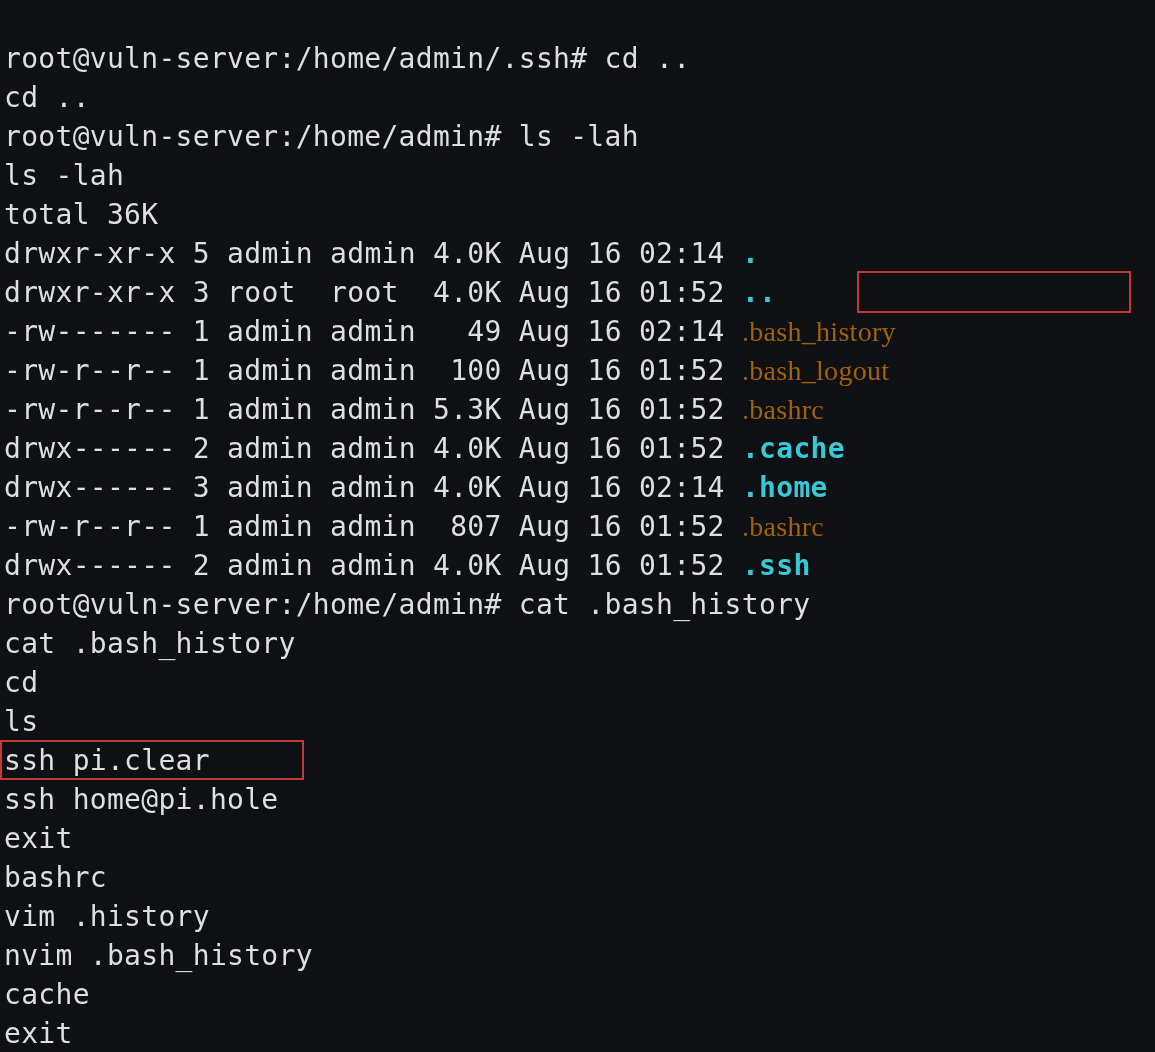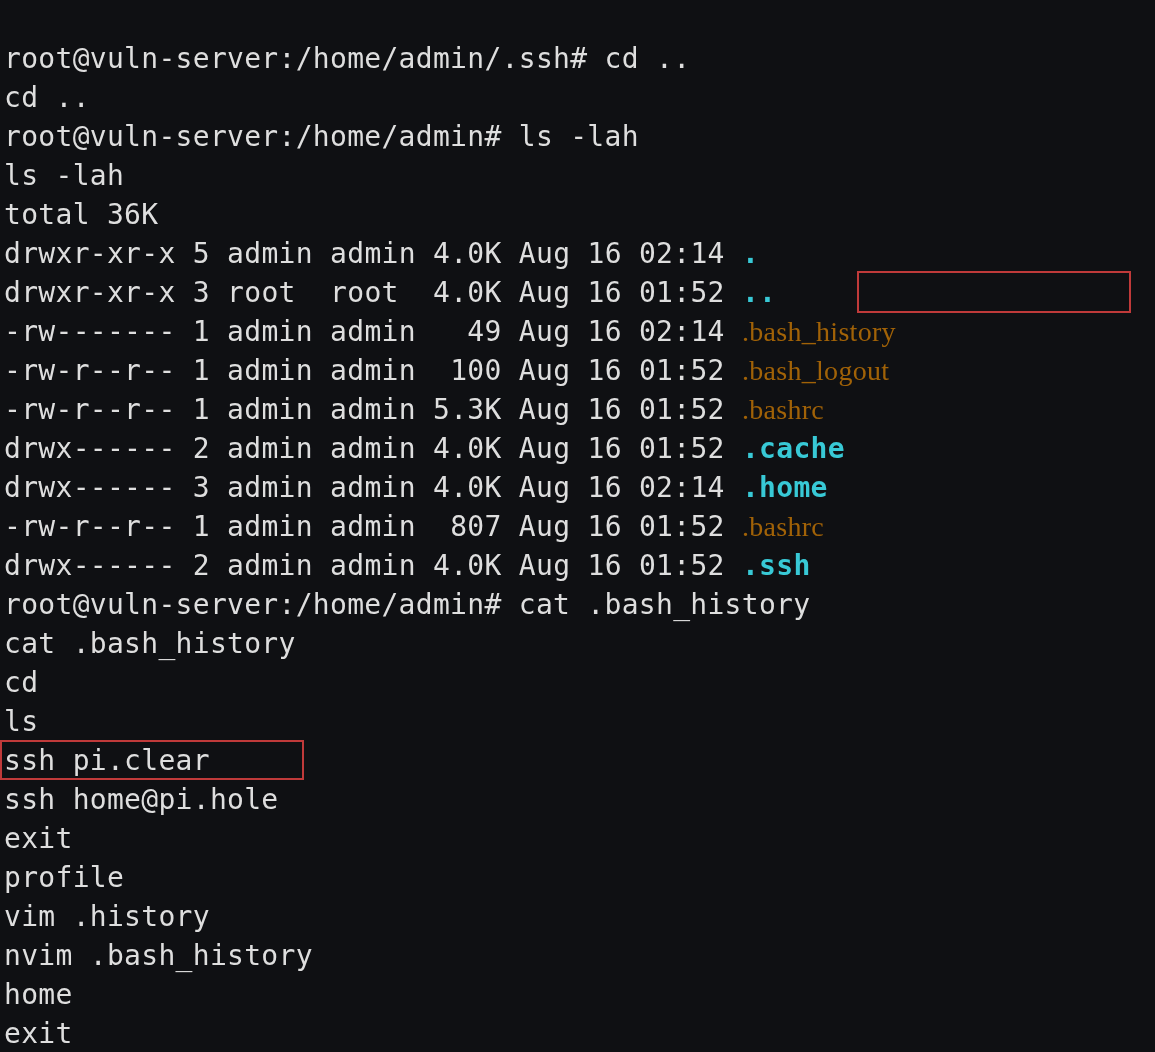--- a/index.html
+++ b/index.html
@@ -46,23 +46,23 @@
 <span><span>drwx------</span> <span>3</span> <span>admin</span> <span>admin</span> <span>4.0K</span> <span>Aug 16 02:14</span> <span class="dir">.home</span></span>
 <span><span>-rw-r--r--</span> <span>1</span> <span>admin</span> <span>admin</span> <span> 807</span> <span>Aug 16 01:52</span> <span class="hl">.bashrc</span></span>
 <span><span>drwx------</span> <span>2</span> <span>admin</span> <span>admin</span> <span>4.0K</span> <span>Aug 16 01:52</span> <span class="dir">.ssh</span></span>
 <span><span>root@vuln-server:/home/admin# </span></span><span>cat .bash_history</span>
 <span>cat .bash_history</span>
 <span>cd</span>
 <span>ls</span>
 <span>ssh pi.clear</span>
 <span>ssh home@pi.hole</span>
 <span>exit</span>
-<span>profile</span>
+<span>bashrc</span>
 <span>vim .history</span>
 <span>nvim .bash_history</span>
-<span>home</span>
+<span>cache</span>
 <span>exit</span>
 
 
   
   <div class="redbox" style="left:857px; top:271px; width:270px; height:38px;"></div>
   <div class="redbox" style="left:0px; top:740px; width:300px; height:36px;"></div>
 </div>
 
 </body></html>

